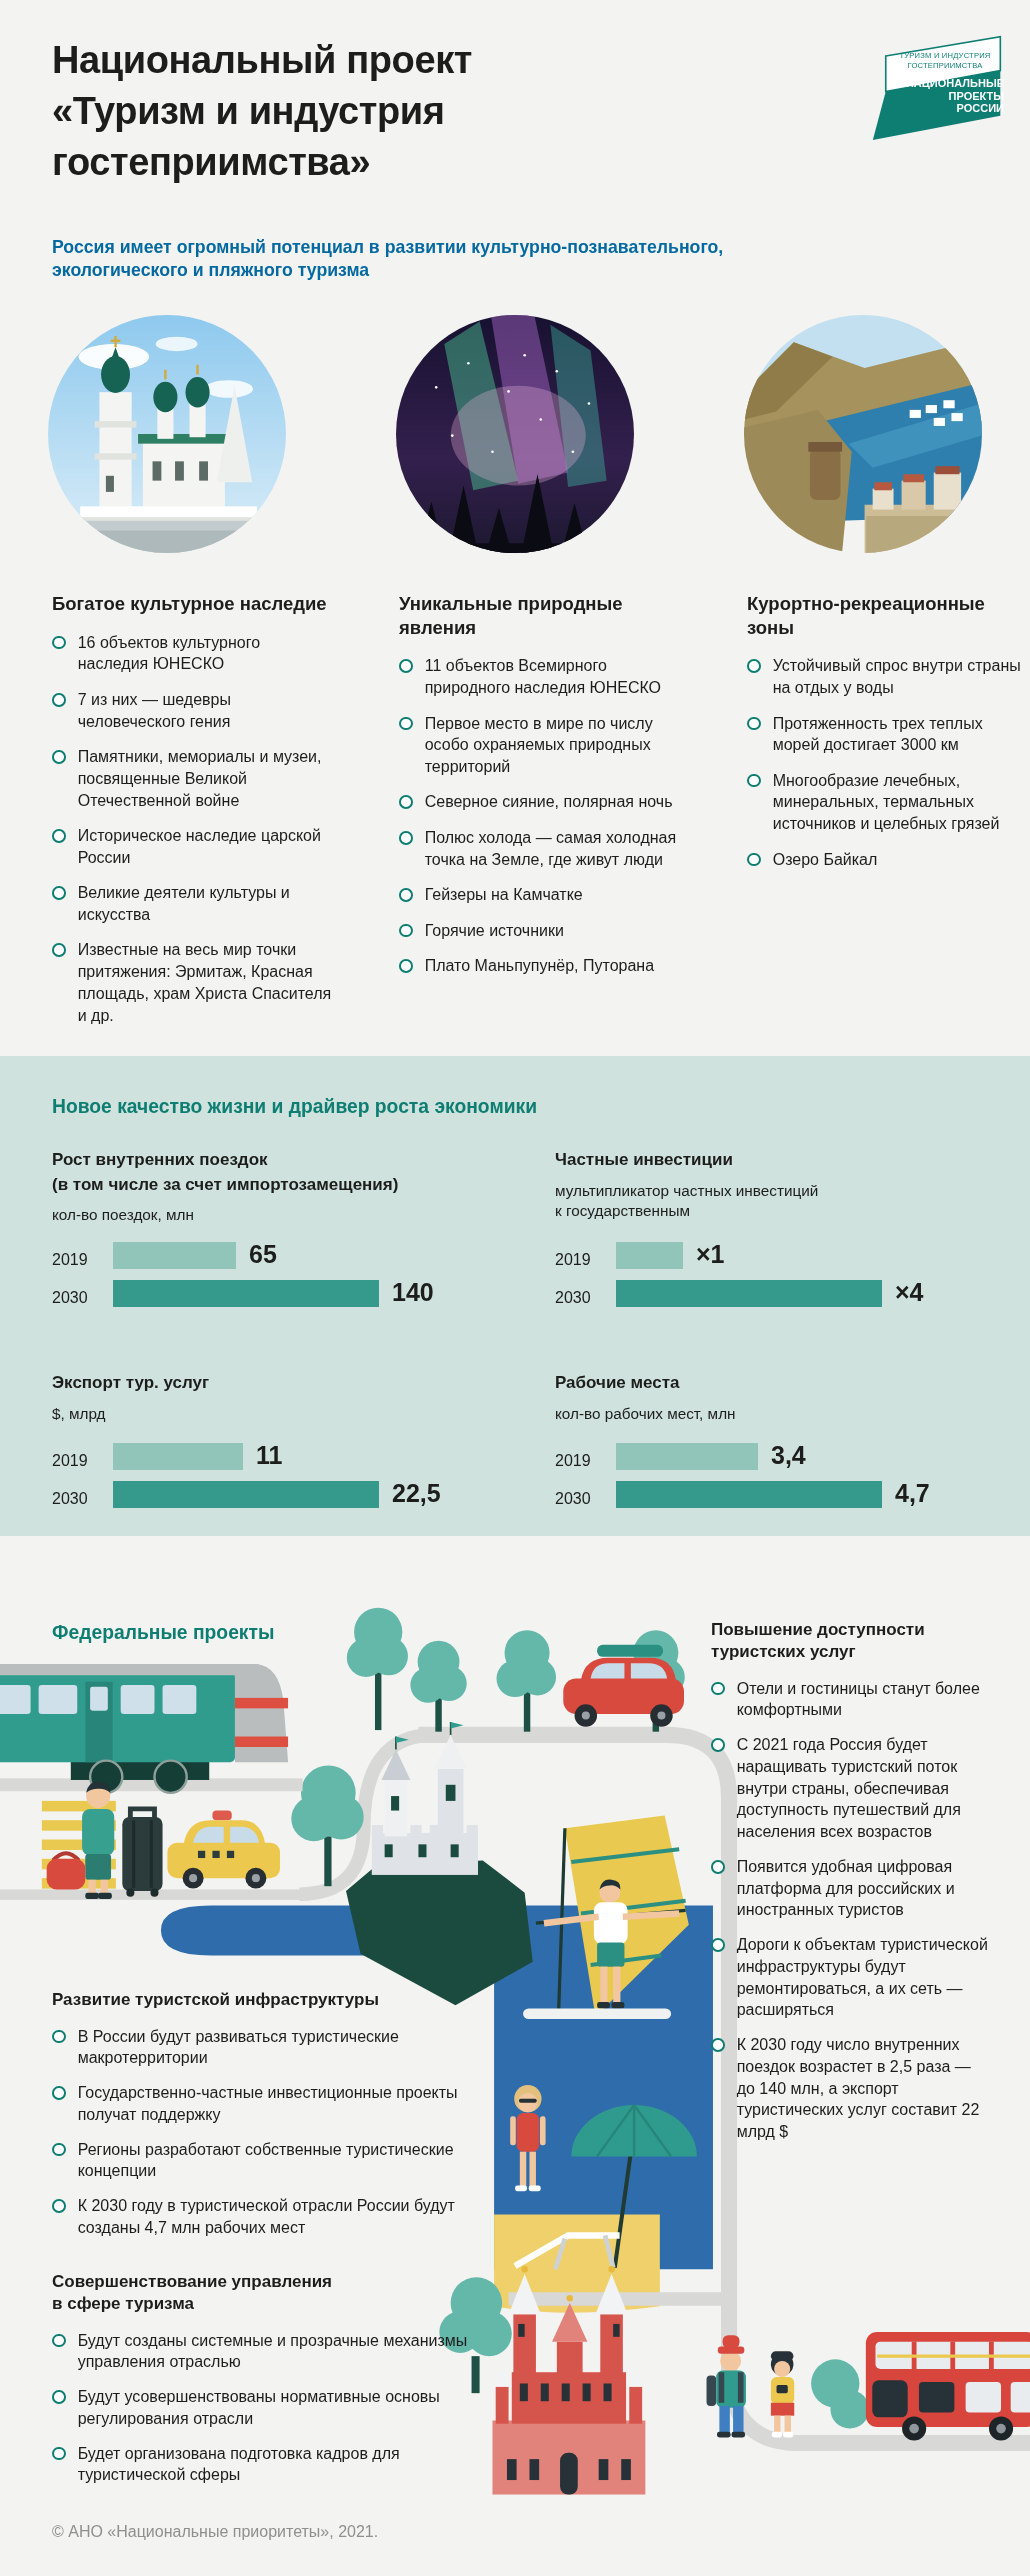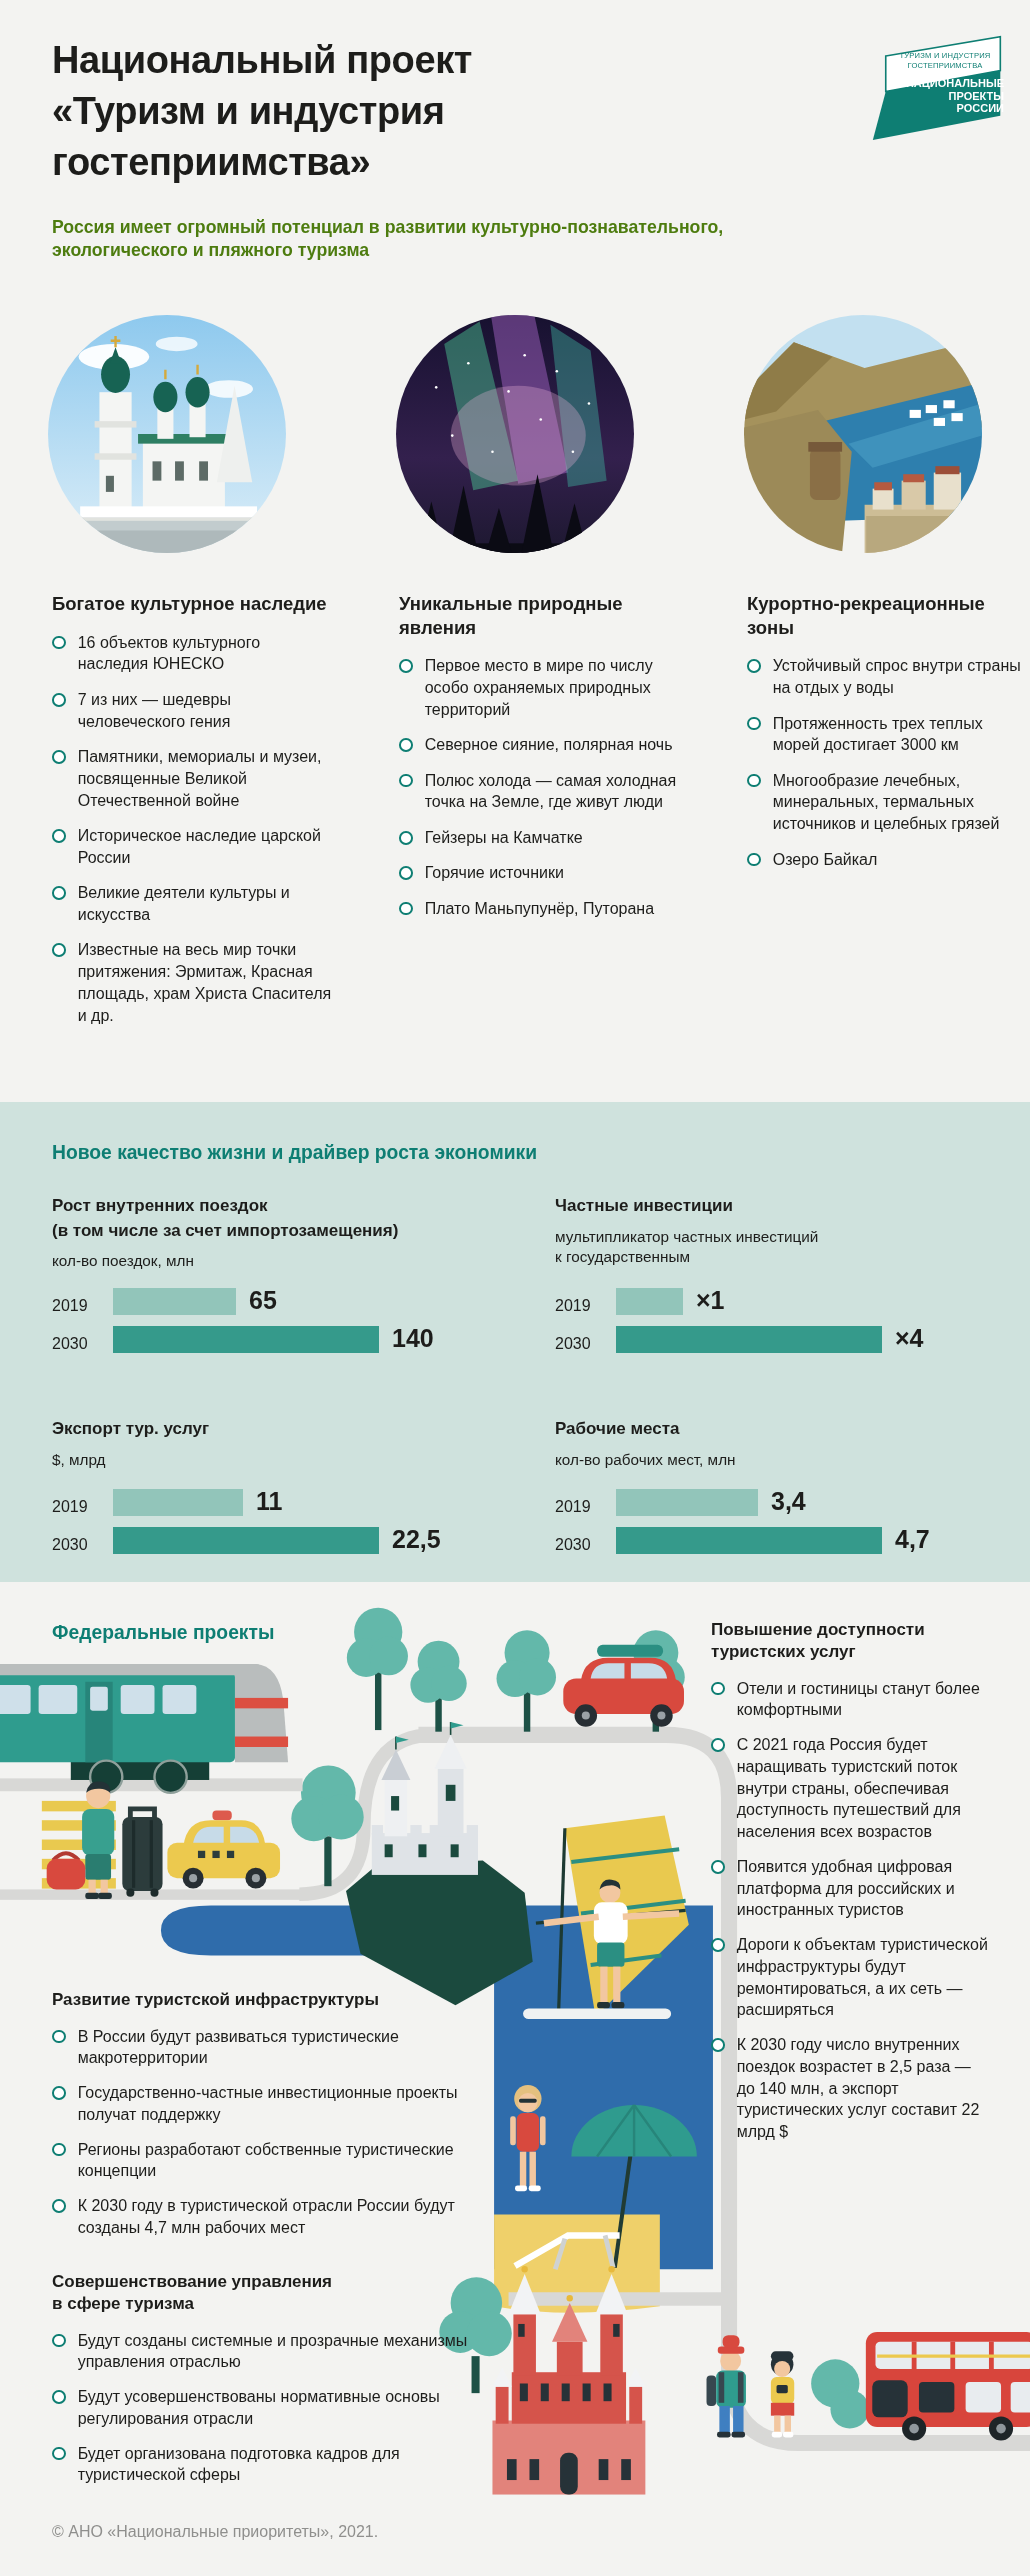--- a/index.html
+++ b/index.html
@@ -2,43 +2,43 @@
 <html style="font-size:13px"><head>
 <meta charset="utf-8">
 <style>
   html,body{margin:0;padding:0;background:#e8e8e6}
   .page{position:relative;width:1030px;height:2576px;background:#f3f3f1;overflow:hidden;
         font-family:"Liberation Sans",sans-serif;color:#1d1d1b}
 
   
   .title{position:absolute;left:52px;top:35px;width:612px;font-size:38px;font-weight:700;
          line-height:1.34;letter-spacing:-0.4px;white-space:pre-line;margin:0}
-  .subtitle{position:absolute;left:52px;top:216px;width:724px;font-size:17.7px;font-weight:700;
-            color:#4d7c0f;line-height:1.32;white-space:pre-line}
+  .subtitle{position:absolute;left:52px;top:236px;width:724px;font-size:17.7px;font-weight:700;
+            color:#0369a1;line-height:1.32;white-space:pre-line}
 
   
   .logo{position:absolute;left:868px;top:35px;width:142px;height:113px}
   .logo svg{position:absolute;left:0;top:0}
   .logo-program{position:absolute;left:24px;top:16px;width:106px;text-align:center;font-size:7.6px;
                 font-weight:400;color:#0e7e73;line-height:1.3;white-space:pre-line;letter-spacing:0.2px}
   .logo-brand{position:absolute;right:6px;top:42px;text-align:right;font-size:11px;font-weight:700;
               color:#fff;line-height:1.14}
   .logo-brand span{display:block}
 
   
   .circle{position:absolute;width:238px;height:238px;border-radius:50%;overflow:hidden}
   .pcol{position:absolute;top:592px;width:283px}
   .pcol h2{font-size:18.5px;line-height:1.28;margin:0 0 16px;font-weight:700}
   ul{list-style:none;margin:0;padding:0}
   .b-item{display:flex;gap:12px;margin-bottom:13.7px;font-size:16px;line-height:1.36}
   .dot{flex:0 0 auto;width:9.7px;height:9.7px;border:2.8px solid #0e7e73;border-radius:50%;
        background:#fff;margin-top:4px}
 
   
-  .band{position:absolute;left:0;top:1102px;width:1030px;height:480px;background:#cfe2dd}
+  .band{position:absolute;left:0;top:1056px;width:1030px;height:480px;background:#cfe2dd}
   .band-title{position:absolute;left:52px;top:40px;font-size:19.3px;color:#0e7e73;font-weight:700;margin:0}
   .chart{position:absolute}
   .c1{left:52px;top:92px;width:483px}.c2{left:555px;top:92px;width:451px}
   .c3{left:52px;top:315px;width:483px}.c4{left:555px;top:315px;width:451px}
   .c-head{overflow:hidden}
   .c-head.tall{height:94px}.c-head.short{height:72px}
   .c-title{font-size:17px;font-weight:700;line-height:1.45;white-space:pre-line}
   .c-unit{font-size:15.3px;margin-top:8px;line-height:1.35;white-space:pre-line}
   .bar-row{display:flex;align-items:flex-end;height:27px;margin-bottom:11.3px}
   .bar-year{width:61px;font-size:16px}
@@ -212,20 +212,24 @@
           <span>Известные на весь мир точки притяжения: Эрмитаж, Красная площадь, храм Христа Спасителя и др.</span>
         </li>
     </ul>
   </div>
 
   <div class="pcol" style="left:399px">
     <h2>Уникальные природные явления</h2>
     <ul>
       <li class="b-item">
           <span class="dot"></span>
+          <span>11 объектов Всемирного природного наследия ЮНЕСКО</span>
+        </li>
+      <li class="b-item">
+          <span class="dot"></span>
           <span>Первое место в мире по числу особо охраняемых природных территорий</span>
         </li>
       <li class="b-item">
           <span class="dot"></span>
           <span>Северное сияние, полярная ночь</span>
         </li>
       <li class="b-item">
           <span class="dot"></span>
           <span>Полюс холода — самая холодная точка на Земле, где живут люди</span>
         </li>

